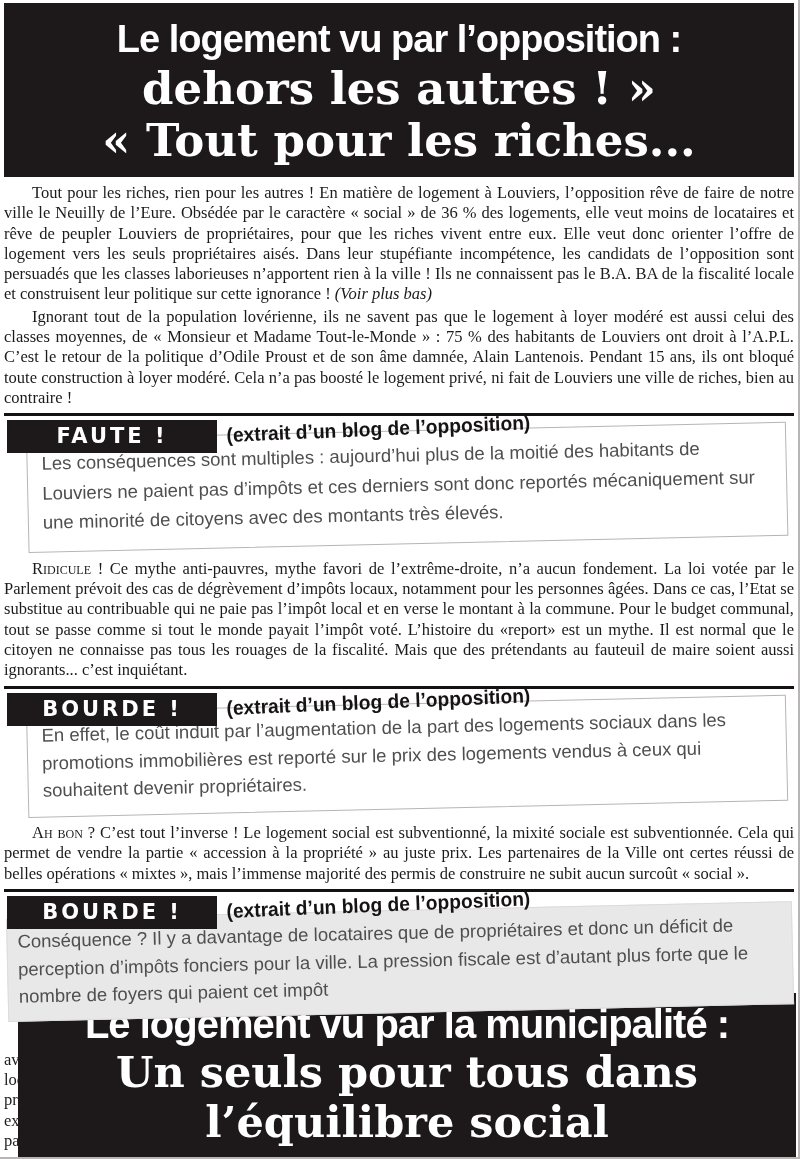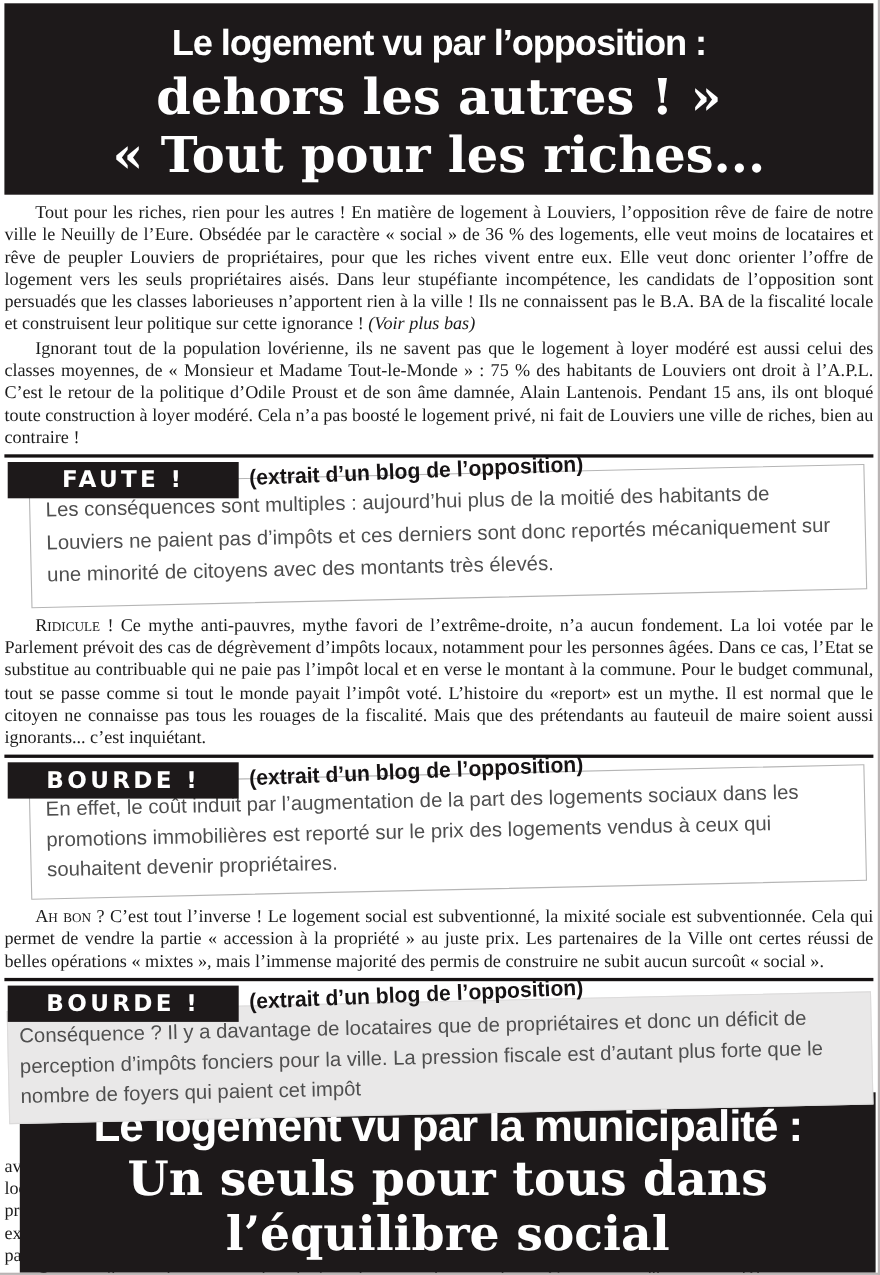--- a/index.html
+++ b/index.html
@@ -19,21 +19,21 @@
   
   .banner {
     background:#1d191a;
     color:#ffffff;
     text-align:center;
   }
   .top-banner { margin:3px 4px 6px 4px; padding:12px 6px 10px 6px; }
   .banner-sans {
     font-family:"Liberation Sans","DejaVu Sans",sans-serif;
     font-weight:bold;
-    font-size:33px;
+    font-size:38px;
     line-height:48px;
     letter-spacing:-1px;
   }
   .banner-serif {
     font-family:"DejaVu Serif","Liberation Serif",serif;
     font-weight:bold;
     font-size:45px;
     line-height:52px;
     letter-spacing:0px;
   }

